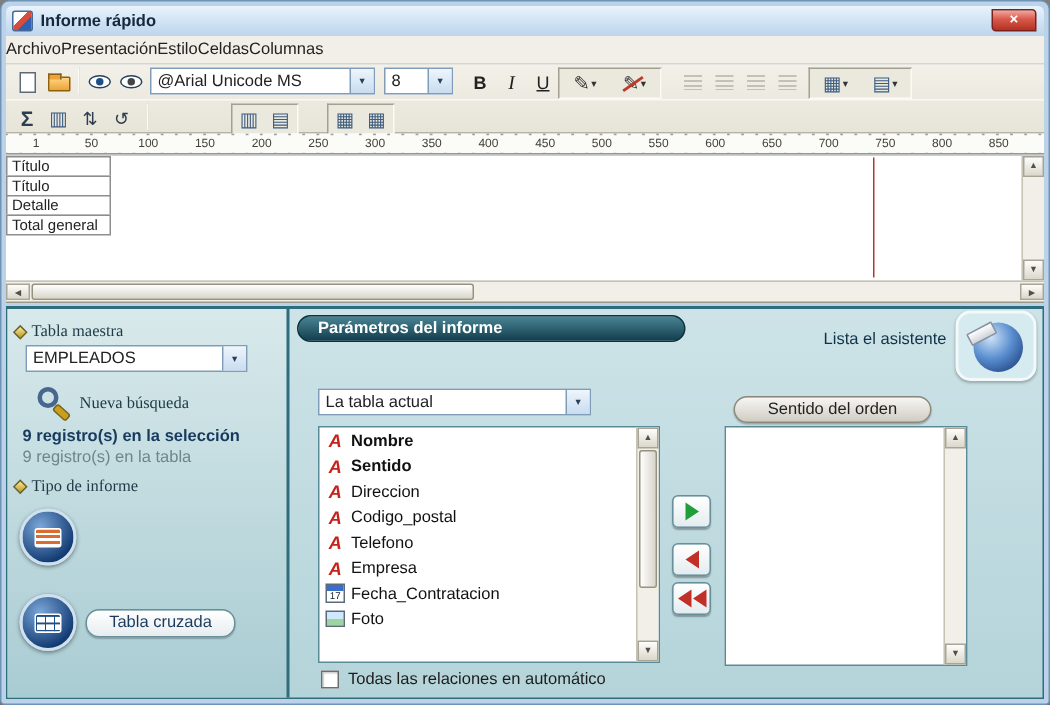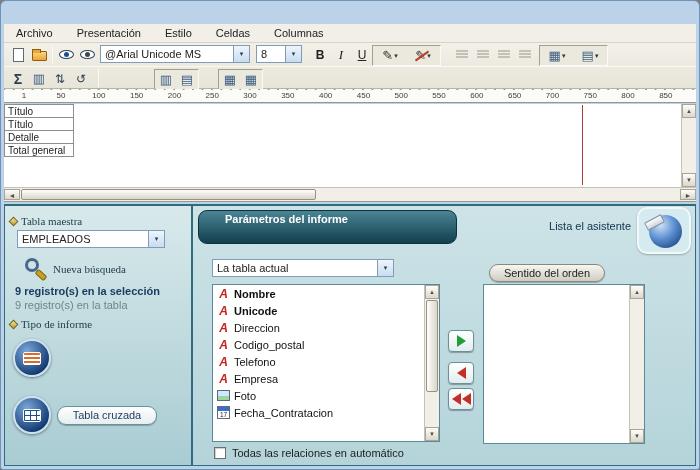--- a/index.html
+++ b/index.html
@@ -14,21 +14,21 @@
   .app-icon{ width:14px; height:14px; margin:0 5px 0 4px; border:1px solid #4a6a96;
     background:linear-gradient(135deg,#fff 40%,#d94b3a 40% 60%,#2d62b5 60%); border-radius:2px;}
   .title{ font-weight:bold; color:#16283c; }
   .close{ position:absolute; right:5px; top:2px; width:30px; height:15px;
     background:linear-gradient(180deg,#f3a79d,#d8594a 45%,#b23124);
     border:1px solid #7e201a; border-radius:0 3px 0 3px; color:#fff; font-weight:bold;
     font-size:10px; line-height:13px; text-align:center; }
   
   .menubar{ position:absolute; left:3px; right:3px; top:23px; height:19px;
     background:#f1efe7; border-bottom:1px solid #d8d4c6; display:flex; }
-  .menu-item{ padding:0 12px; line-height:19px; }
+  .menu-item{ padding:0 0; line-height:19px; }
   
   .toolbars{ position:absolute; left:3px; right:3px; top:42px; height:46px;
     background:linear-gradient(180deg,#f2f0e8,#e7e4d8); border-bottom:1px solid #b8b4a5;}
   .tb-row{ position:absolute; left:0; right:0; height:23px; }
   #row1{ top:0; } #row2{ top:23px; border-top:1px solid #f9f8f4; }
   .g{ position:absolute; top:2px; display:flex; gap:1px; align-items:center;}
   .boxed{ border:1px solid; border-color:#a39f91 #fbfaf6 #fbfaf6 #a39f91; background:#ebe8dd; padding:0 1px;}
   .tbtn{ width:20px; height:19px; display:flex; align-items:center; justify-content:center;
     border:1px solid transparent; border-radius:2px; font-size:12px; color:#41566b; position:relative;}
   .tbtn.wide{ width:32px; }
@@ -102,23 +102,23 @@
     background:radial-gradient(circle at 35% 30%,#7aa7d9,#123a72 75%);
     border:2px solid #cfe0ef; box-shadow:0 1px 3px rgba(0,0,0,.45);
     display:flex; align-items:center; justify-content:center;}
   .tc-list{ width:18px; height:13px; background:repeating-linear-gradient(to bottom,#d96c2f 0 2px,#fff 2px 4px); border:1px solid #fff; border-radius:2px;}
   .tc-grid{ width:18px; height:13px; background-color:#fff; border:1px solid #fff; border-radius:2px;
     background-image:linear-gradient(#1d4f8a 1px,transparent 1px),linear-gradient(90deg,#1d4f8a 1px,transparent 1px);
     background-size:6px 5px;}
   .pill-btn{ position:absolute; height:19px; background:linear-gradient(#ffffff,#e7edef);
     border:1px solid #68909b; border-radius:9px; text-align:center; line-height:17px; color:#1c3a5e;
     box-shadow:0 1px 1px rgba(0,0,0,.25);}
-  .params-header{ position:absolute; left:193px; top:4px; width:259px; height:34px;
+  .params-header{ position:absolute; left:193px; top:4px; width:259px; height:18px;
     background:linear-gradient(180deg,#4a8494,#123f4e); border:1px solid #0c323d; border-radius:9px;
-    color:#fff; font-weight:bold; line-height:16px; padding-left:26px;}
+    color:#fff; font-weight:bold; line-height:16px; padding-left:13px;}
   .assist-label{ position:absolute; right:64px; top:14px; color:#10324a;}
   .wizard-tab{ position:absolute; right:4px; top:1px; width:54px; height:47px;
     background:#d6ebef; border:2px solid #f3f9fa; border-radius:10px; box-shadow:0 1px 2px rgba(0,0,0,.25);}
   .wizard-sphere{ position:absolute; left:10px; top:6px; width:33px; height:33px; border-radius:50%;
     background:radial-gradient(circle at 35% 30%,#cfe3f7 0%,#5b8fd0 45%,#0e2f6e 100%);}
   .wizard-eraser{ position:absolute; left:6px; top:9px; width:19px; height:9px;
     background:linear-gradient(#fdfdfd,#cfd4da); border:1px solid #8892a0; transform:rotate(-28deg); border-radius:1px;}
   .listbox{ position:absolute; background:#fff; border:1px solid #5a8a96;}
   .lb-vsb{ position:absolute; right:0; top:0; bottom:0; width:15px; background:#f1efe8; border-left:1px solid #c6c2b4;}
   .lb-thumb{ position:absolute; left:1px; right:1px; top:15px; height:92px;
@@ -131,32 +131,37 @@
   .fic-date{ background:#fff; border:1px solid #5a6b7c; position:relative; width:13px; height:13px;}
   .fic-date::before{ content:""; position:absolute; top:0; left:0; right:0; height:4px; background:#3a6ecb;}
   .dnum{ position:absolute; top:4px; left:0; right:0; text-align:center; font-size:6.5px; color:#223; line-height:8px;}
   .fic-picture{ width:13px; height:11px; border:1px solid #5a6b7c;
     background:linear-gradient(180deg,#cfe8ff 0 55%,#9fd49f 55%);}
   .xfer{ position:absolute; left:443px; width:26px; height:22px; background:linear-gradient(#ffffff,#e4ecef);
     border:1px solid #68909b; border-radius:4px; display:flex; align-items:center; justify-content:center; gap:1px;
     box-shadow:0 1px 1px rgba(0,0,0,.3);}
   .tri-r{ width:0; height:0; border-left:9px solid #1f9e3a; border-top:6px solid transparent; border-bottom:6px solid transparent;}
   .tri-l{ width:0; height:0; border-right:9px solid #c03028; border-top:6px solid transparent; border-bottom:6px solid transparent;}
-  .order-header{ position:absolute; left:484px; top:58px; width:116px; height:18px;
+  .order-header{ position:absolute; left:484px; top:58px; width:132px; height:18px;
     background:linear-gradient(#f7f6f2,#cfccc2); border:1px solid #8a887a; border-radius:9px;
     text-align:center; line-height:16px; color:#222; box-shadow:0 1px 1px rgba(0,0,0,.25);}
   .checkbox-row{ position:absolute; left:209px; top:241px; display:flex; align-items:center; gap:6px;}
   .checkbox{ width:12px; height:12px; background:#fff; border:1px solid #6e6e6e; box-shadow:inset 1px 1px 1px rgba(0,0,0,.2);}
   .cb-label{ color:#1c1c1c;text-align:center; }
 </style>
 </head>
 <body>
 
 <div class="window">
 
+  <div class="titlebar">
+    <span class="app-icon"></span>
+    <span class="title">Informe rápido</span>
+    <div class="close">×</div>
+  </div>
 
   <div class="menubar" id="menubar">
       <div class="menu-item">Archivo</div>
       <div class="menu-item">Presentación</div>
       <div class="menu-item">Estilo</div>
       <div class="menu-item">Celdas</div>
       <div class="menu-item">Columnas</div>
     </div>
 
   <div class="toolbars">
@@ -354,47 +359,47 @@
     </div>
 
     <div class="listbox" style="left:207px; top:78px; width:228px; height:158px">
       <div id="fieldlist" style="margin-right:15px">
           <div class="field-item emph">
             <span class="fic fic-alpha">A</span>
             <span class="flabel">Nombre</span>
           </div>
           <div class="field-item emph">
             <span class="fic fic-alpha">A</span>
-            <span class="flabel">Unicode</span>
+            <span class="flabel">Sentido</span>
           </div>
           <div class="field-item">
             <span class="fic fic-alpha">A</span>
             <span class="flabel">Direccion</span>
           </div>
           <div class="field-item">
             <span class="fic fic-alpha">A</span>
             <span class="flabel">Codigo_postal</span>
           </div>
           <div class="field-item">
             <span class="fic fic-alpha">A</span>
             <span class="flabel">Telefono</span>
           </div>
           <div class="field-item">
             <span class="fic fic-alpha">A</span>
             <span class="flabel">Empresa</span>
-          </div>
-          <div class="field-item">
-            <span class="fic fic-picture"></span>
-            <span class="flabel">Foto</span>
           </div>
           <div class="field-item">
             <span class="fic fic-date">
               <span class="dnum">17</span>
             </span>
             <span class="flabel">Fecha_Contratacion</span>
+          </div>
+          <div class="field-item">
+            <span class="fic fic-picture"></span>
+            <span class="flabel">Foto</span>
           </div>
         </div>
       <div class="lb-vsb">
         <div class="sb-btn up">▲</div>
         <div class="lb-thumb"></div>
         <div class="sb-btn down">▼</div>
       </div>
     </div>
 
     <div class="xfer" style="top:124px">

